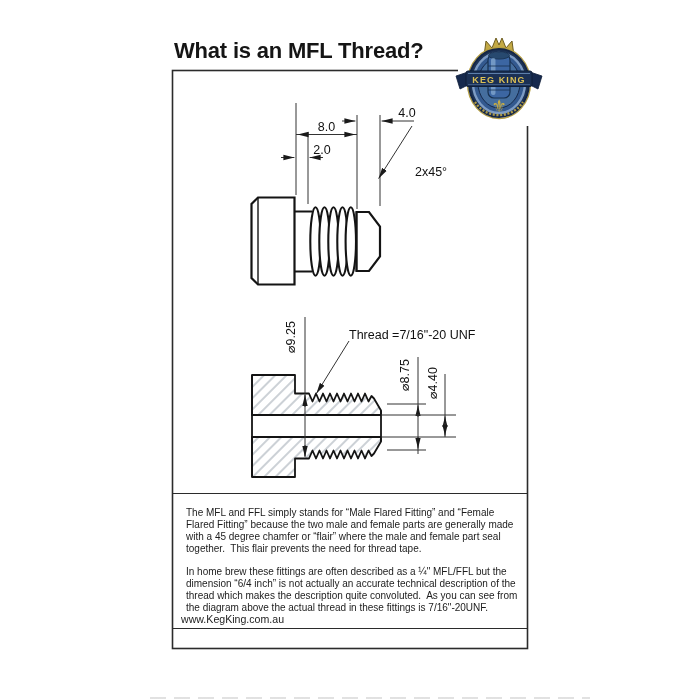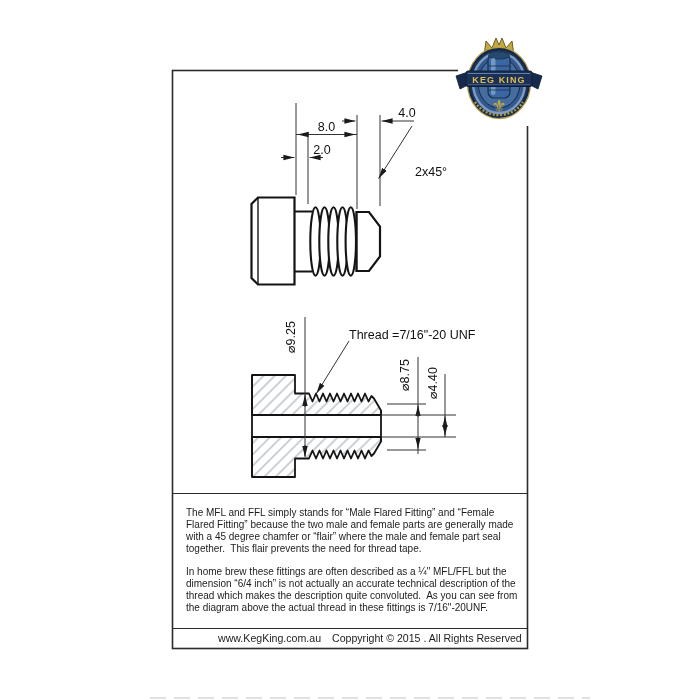--- a/index.html
+++ b/index.html
@@ -5,21 +5,21 @@
   html,body{margin:0;padding:0;background:#ffffff;}
   .page{position:relative;width:700px;height:700px;background:#ffffff;overflow:hidden;
         font-family:"Liberation Sans","DejaVu Sans",sans-serif;color:#1b1b1b;}
   .title{position:absolute;left:174px;top:38px;font-size:22px;font-weight:700;
          letter-spacing:-0.2px;color:#151515;margin:0;}
   svg{position:absolute;left:0;top:0;}
   #art{width:700px;height:700px;}
   .dimtext{font-family:"Liberation Sans","DejaVu Sans",sans-serif;font-size:12.5px;fill:#111;}
   .para-box{position:absolute;left:186px;top:501px;width:332px;}
   .para{font-size:10px;line-height:12px;margin:6px 0 11px 0;color:#1c1c1c;white-space:pre-wrap;}
-  .footer-left{position:absolute;left:181px;top:632px;font-size:10.6px;color:#1c1c1c;margin-left:37px;}
+  .footer-left{position:absolute;left:181px;top:613px;font-size:10.6px;color:#1c1c1c;}
   .footer-right{position:absolute;left:332px;top:632px;font-size:10.6px;color:#1c1c1c;}
   #logo{left:450px;top:22px;width:100px;height:106px;}
   .logo-ribbon-text{font-family:"Liberation Sans","DejaVu Sans",sans-serif;font-weight:700;
         font-size:9px;letter-spacing:1.1px;fill:#dcc055;}
   .bottom-artifact{position:absolute;left:150px;top:697px;width:440px;height:2px;opacity:.55;
         background:repeating-linear-gradient(90deg,#c9c9c9 0 16px,transparent 16px 24px);}
 </style>
 </head>
 <body>
 
@@ -122,20 +122,21 @@
       <line x1="445" y1="374" x2="445" y2="437"></line>
       <line x1="445" y1="429" x2="445" y2="416.4" marker-end="url(#arr)"></line>
       <line x1="445" y1="423" x2="445" y2="435.6" marker-end="url(#arr)"></line>
     </g>
     <text class="dimtext" x="295" y="337" text-anchor="middle" transform="rotate(-90 295 337)">⌀9.25</text>
     <text class="dimtext" x="409" y="375" text-anchor="middle" transform="rotate(-90 409 375)">⌀8.75</text>
     <text class="dimtext" x="437" y="383" text-anchor="middle" transform="rotate(-90 437 383)">⌀4.40</text>
     <text class="dimtext" x="349" y="339">Thread =7/16"-20 UNF</text>
   </svg>
 
+  <h1 class="title">What is an MFL Thread?</h1>
 
   <svg id="logo" viewBox="0 0 100 106" xmlns="http://www.w3.org/2000/svg">
     <rect x="8" y="8" width="90" height="96" fill="#ffffff"></rect>
 
     <g>
       <path d="M34,34 L36,19 L42,26 L46,16 L49,23 L52,16 L56,26 L62,19 L64,34 Z" fill="#c3a945" stroke="#6e5d20" stroke-width="1"></path>
       <rect x="35" y="30" width="28" height="5" fill="#a8923b" stroke="#6e5d20" stroke-width="0.8"></rect>
     </g>
 
     <g>
@@ -166,16 +167,15 @@
       <text class="logo-ribbon-text" x="49" y="60.5" text-anchor="middle">KEG KING</text>
     </g>
   </svg>
 
   <div class="para-box">
     <p class="para">The MFL and FFL simply stands for “Male Flared Fitting” and “Female Flared Fitting” because the two male and female parts are generally made with a 45 degree chamfer or “flair” where the male and female part seal together.  This flair prevents the need for thread tape.</p>
     <p class="para">In home brew these fittings are often described as a ¼" MFL/FFL but the dimension “6/4 inch” is not actually an accurate technical description of the thread which makes the description quite convoluted.  As you can see from the diagram above the actual thread in these fittings is 7/16"-20UNF.</p>
   </div>
 
   <div class="footer-left">www.KegKing.com.au</div>
-  <div class="footer-right">Coppyright © 2015 . All Rights Reserved</div>
 
   <div class="bottom-artifact"></div>
 </div>
 
 </body></html>

